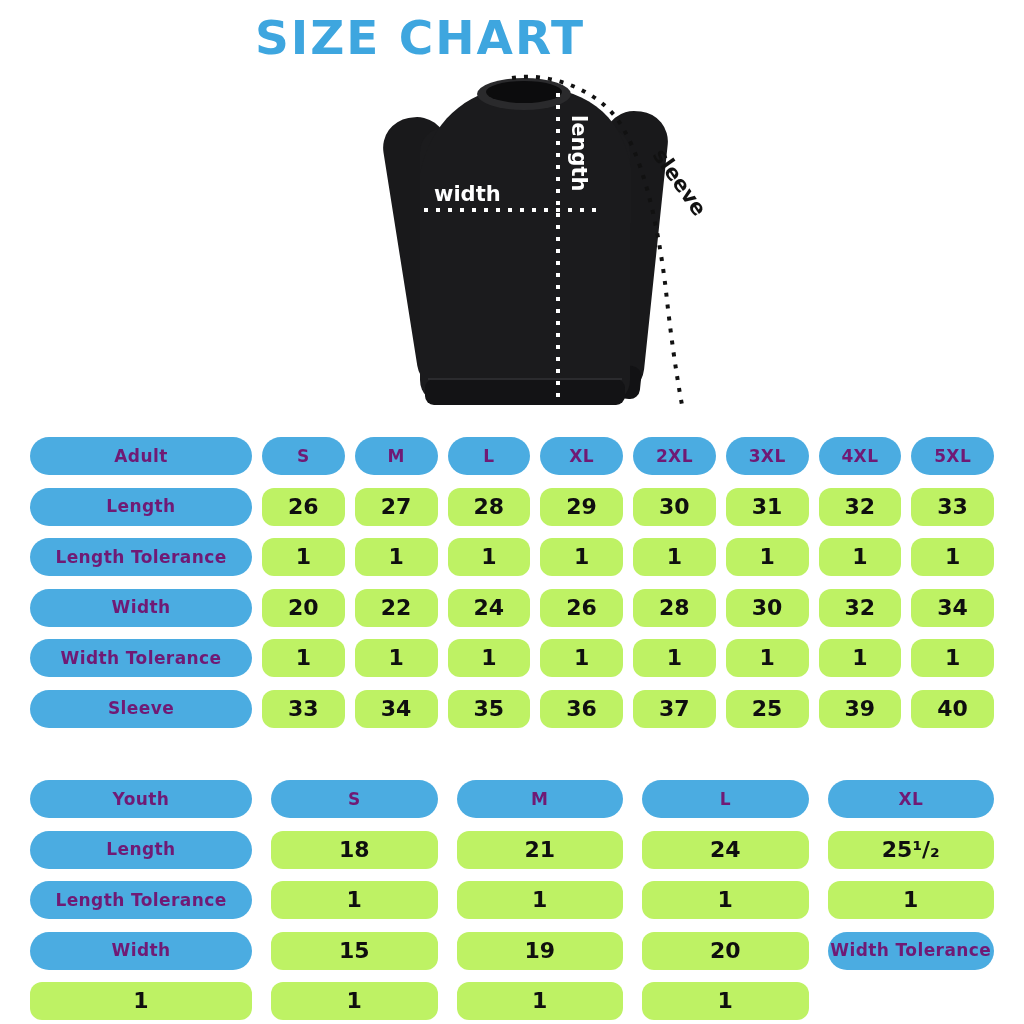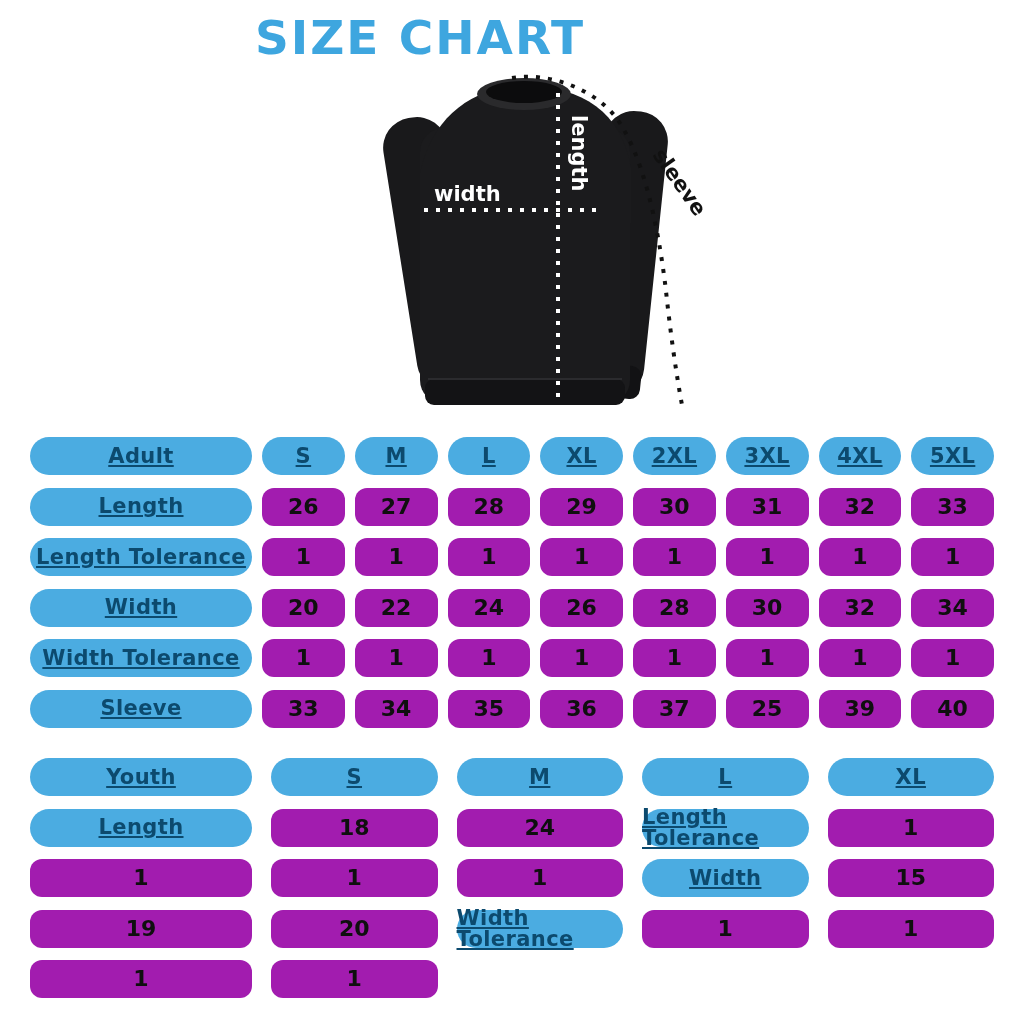--- a/index.html
+++ b/index.html
@@ -3,24 +3,24 @@
 <meta charset="utf-8">
 <style>
   html,body{margin:0;padding:0;}
   body{width:1024px;height:1024px;background:#ffffff;font-family:"DejaVu Sans",sans-serif;position:relative;overflow:hidden;}
   .page{position:absolute;inset:0;}
   .title{position:absolute;top:10px;left:0;width:840px;text-align:center;
          font-size:47px;font-weight:800;letter-spacing:2px;color:#3EA6DF;}
   .figure{position:absolute;left:340px;top:73px;width:370px;height:364px;}
   .tbl{position:absolute;left:30px;width:964px;display:grid;column-gap:10px;row-gap:12.6px;grid-auto-rows:38px;}
   .tbl.adult{top:437px;grid-template-columns:222px repeat(8,1fr);}
-  .tbl.youth{top:758px;grid-template-columns:222px repeat(4,1fr);column-gap:19px;}
+  .tbl.youth{top:780px;grid-template-columns:222px repeat(4,1fr);column-gap:19px;}
   .c{display:flex;align-items:center;justify-content:center;font-weight:800;font-size:22px;line-height:1;}
-  .b{background:#4BACE1;color:#0c4a6e;border-radius:19px;font-size:21px;letter-spacing:.4px;text-decoration:underline;}
-  .g{background:#a21caf;color:#0f0f0f;border-radius:12px;}
+  .b{background:#4BACE1;color:#701a75;border-radius:19px;font-size:17px;letter-spacing:.4px;}
+  .g{background:#bef264;color:#0f0f0f;border-radius:12px;}
   svg text{font-family:"DejaVu Sans",sans-serif;font-weight:800;}
 </style>
 </head>
 <body>
 
 <div class="page">
 
   <div class="title">SIZE CHART</div>
 
   <div class="figure">
@@ -121,21 +121,23 @@
 
   <div class="tbl youth">
     <div class="c b">Youth</div>
     <div class="c b">S</div>
     <div class="c b">M</div>
     <div class="c b">L</div>
     <div class="c b">XL</div>
 
     <div class="c b">Length</div>
     <div class="c g">18</div>
+    <div class="c g">21</div>
     <div class="c g">24</div>
+    <div class="c g">25¹/₂</div>
 
     <div class="c b">Length Tolerance</div>
     <div class="c g">1</div>
     <div class="c g">1</div>
     <div class="c g">1</div>
     <div class="c g">1</div>
 
     <div class="c b">Width</div>
     <div class="c g">15</div>
     <div class="c g">19</div>

